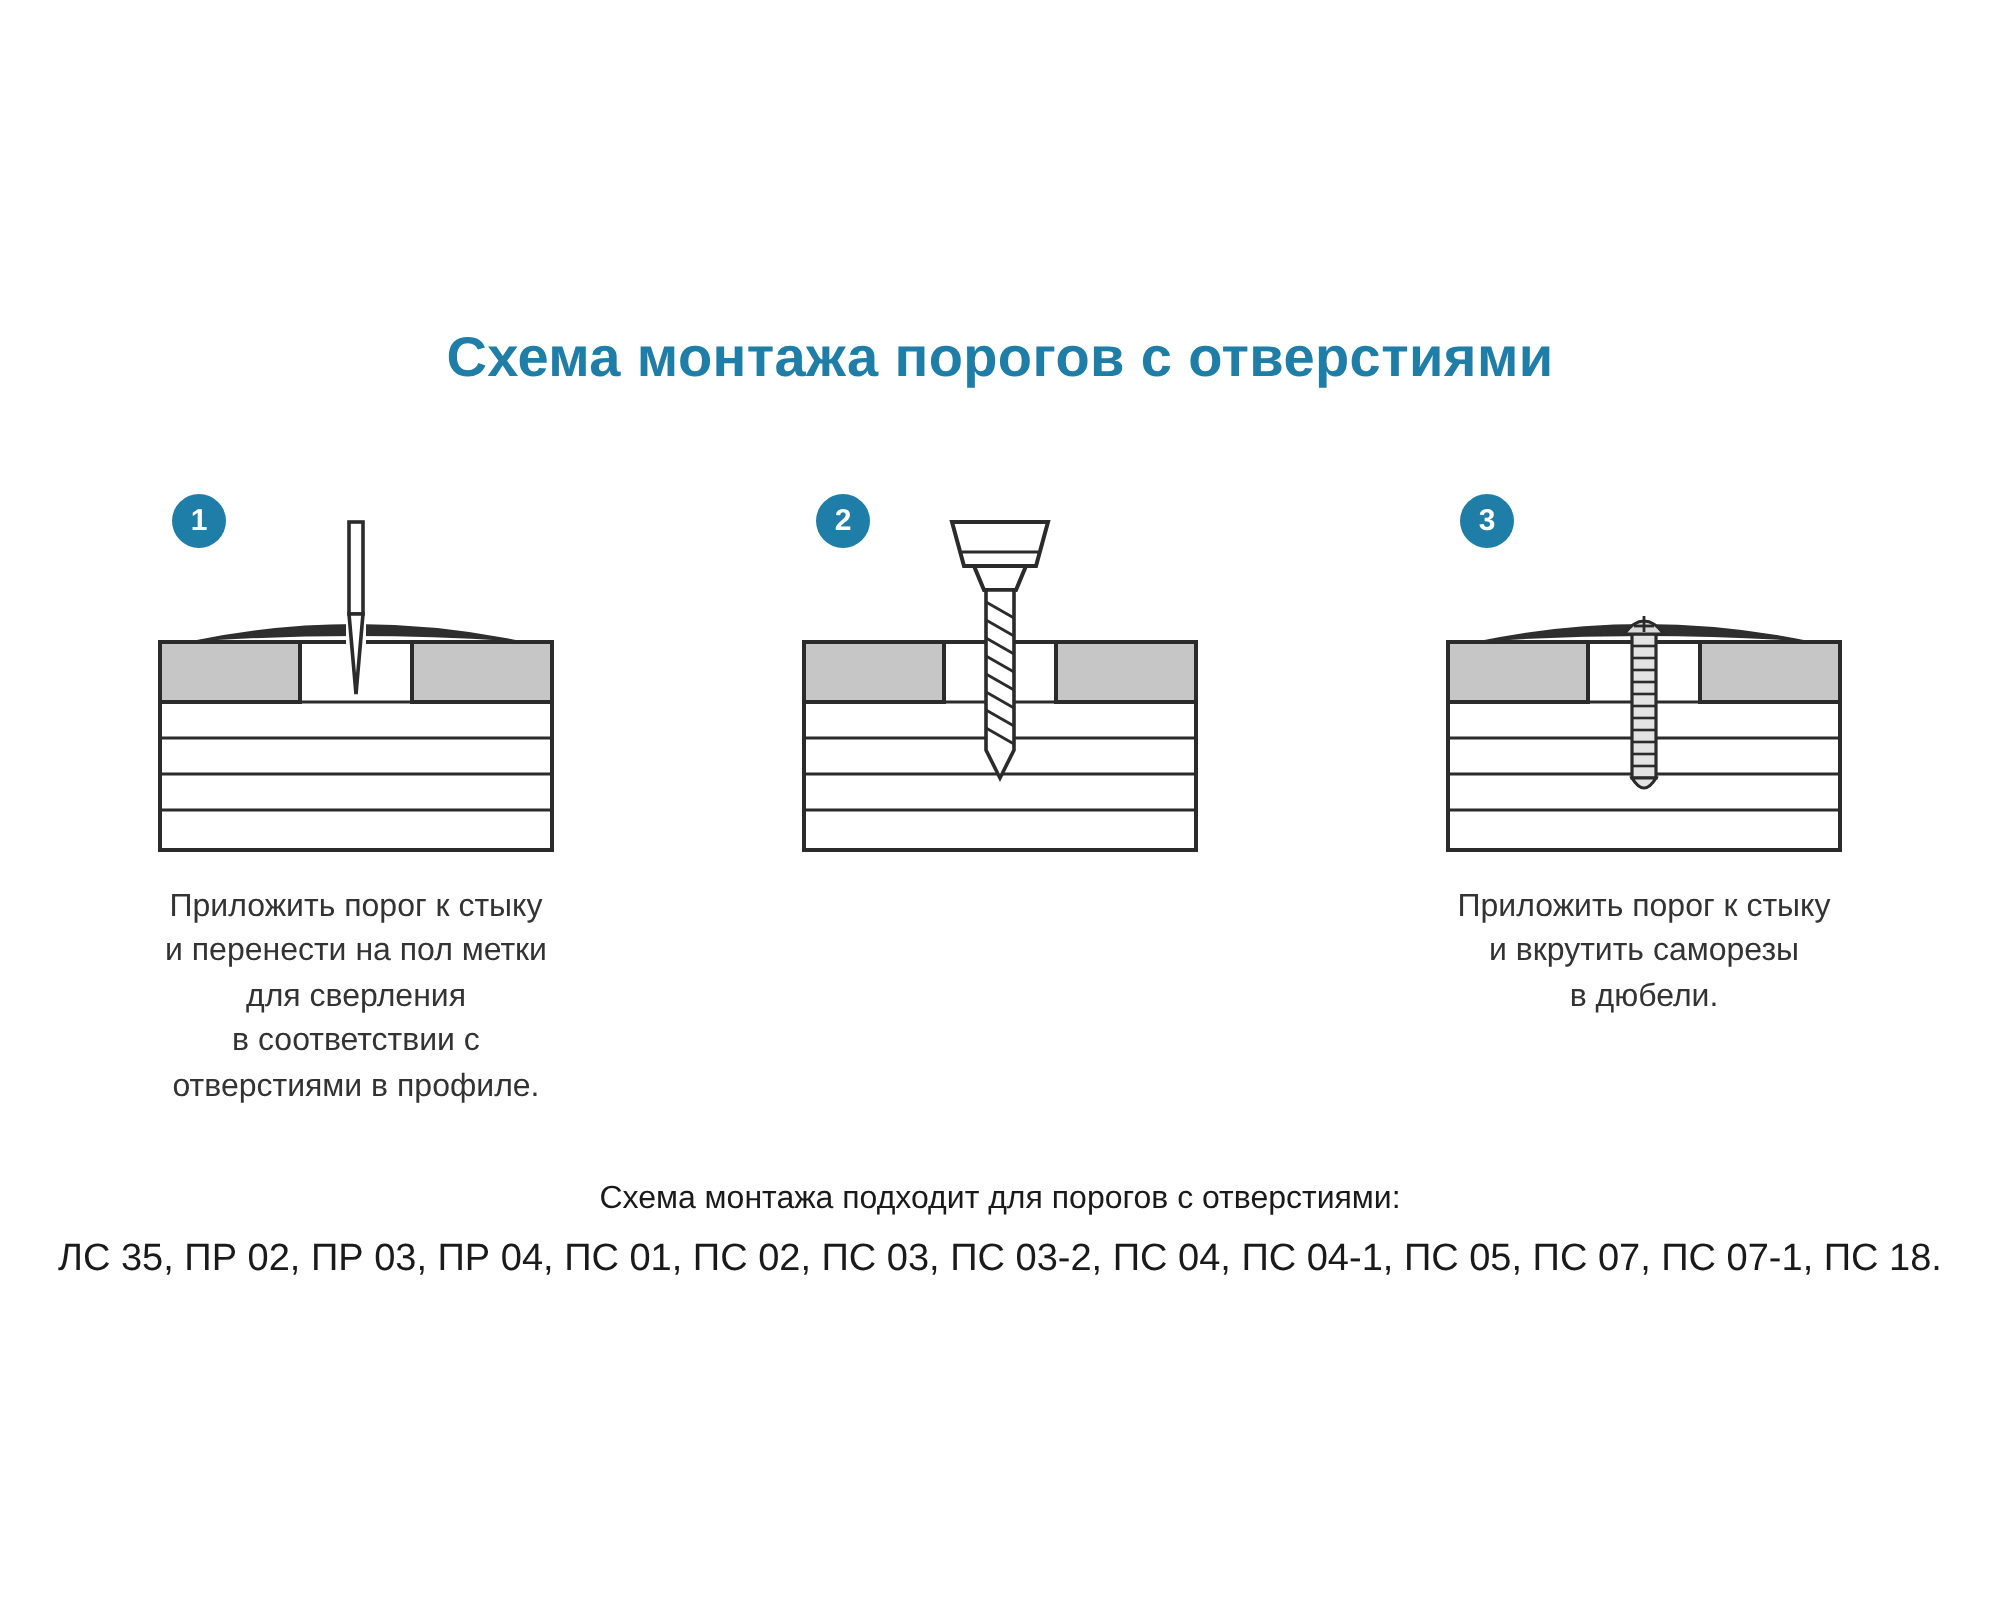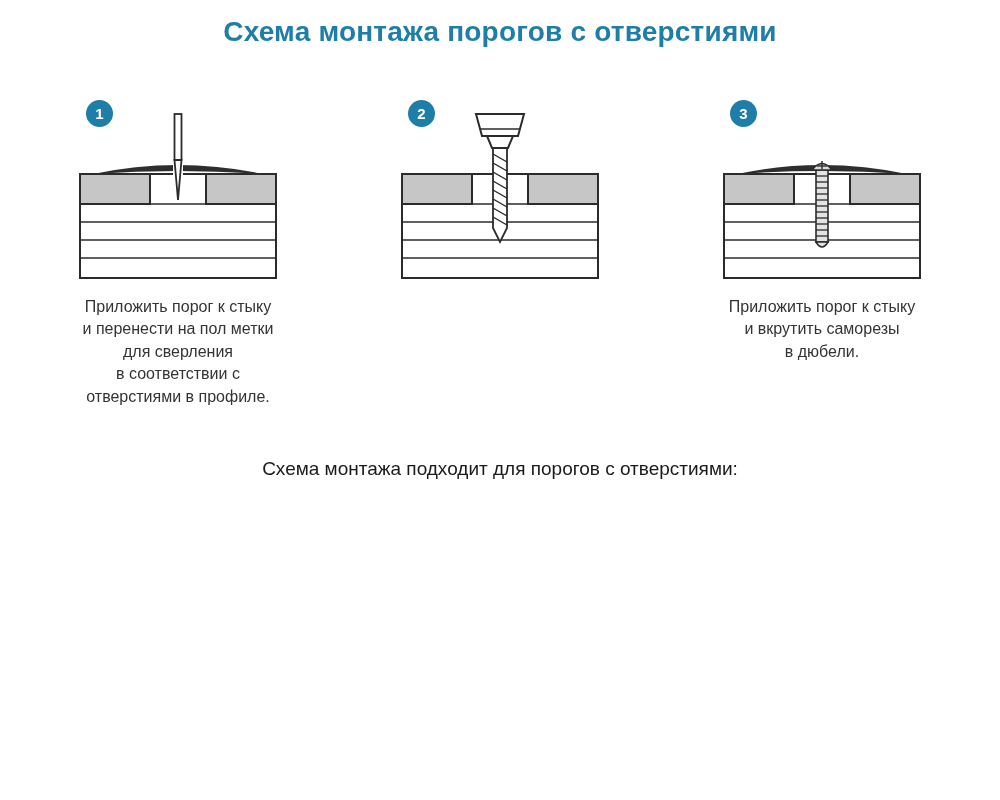--- a/index.html
+++ b/index.html
@@ -9,21 +9,22 @@
     --footer-text:#1a1a1a;
   }
   .page{
     position:relative;
     width:1000px;height:800px;
     background:#ffffff;
     font-family:"Liberation Sans", sans-serif;
     overflow:hidden;
   }
   .title{
-    margin:16px;
+    margin:0;
+    padding-top:163px;
     text-align:center;
     font-size:28px;
     font-weight:700;
     letter-spacing:0.2px;
     color:var(--accent);
   }
   .steps{
     display:flex;
     justify-content:center;
     gap:22px;
@@ -39,28 +40,28 @@
     left:58px;top:2px;
     width:27px;height:27px;
     border-radius:50%;
     background:var(--accent);
     color:#ffffff;
     font-size:15px;font-weight:700;
     line-height:27px;text-align:center;
   }
   svg.art{display:block;margin:14px auto 0;}
   .caption{
-    margin:14px 0 14px;
+    margin:14px 0 0;
     font-size:16px;
     line-height:1.4;
     color:var(--text);
     white-space:pre-line;
   }
   .footer{margin-top:36px;text-align:center;}
-  .footer-intro{margin:0;font-size:19px;color:var(--footer-text);text-align:center;}
+  .footer-intro{margin:0;font-size:16px;color:var(--footer-text);text-align:center;}
   .footer-models{margin:10px 0 0;font-size:19px;color:var(--footer-text);white-space:nowrap;}
 </style>
 </head>
 <body>
 
 <div class="page">
 
   <h1 class="title">Схема монтажа порогов с отверстиями</h1>
 
   <div class="steps">
@@ -158,15 +159,16 @@
       </svg>
       <p class="caption">Приложить порог к стыку
 и вкрутить саморезы
 в дюбели.</p>
     </div>
 
   </div>
 
   <div class="footer">
     <p class="footer-intro">Схема монтажа подходит для порогов с отверстиями:</p>
+    <p class="footer-models">ЛС 35, ПР 02, ПР 03, ПР 04, ПС 01, ПС 02, ПС 03, ПС 03-2, ПС 04, ПС 04-1, ПС 05, ПС 07, ПС 07-1, ПС 18.</p>
   </div>
 
 </div>
 
 </body></html>

